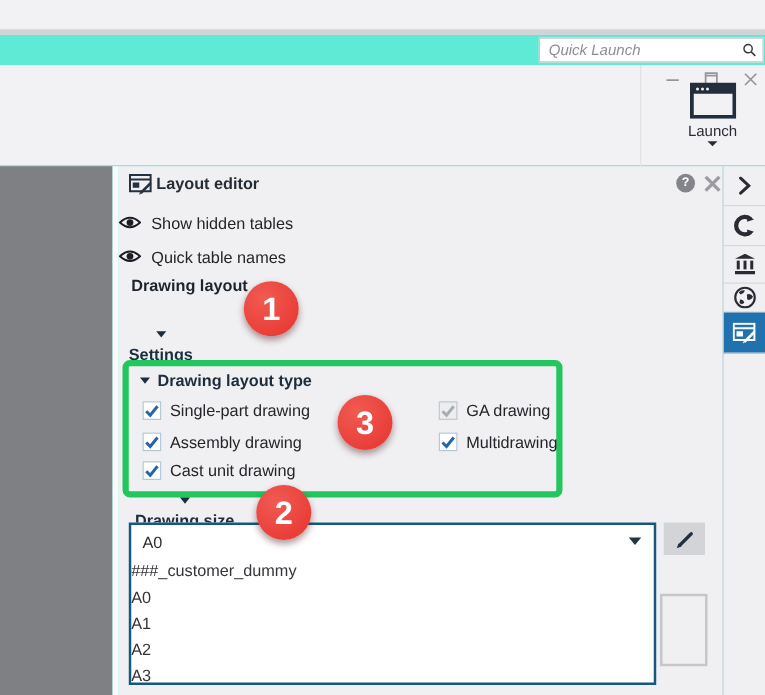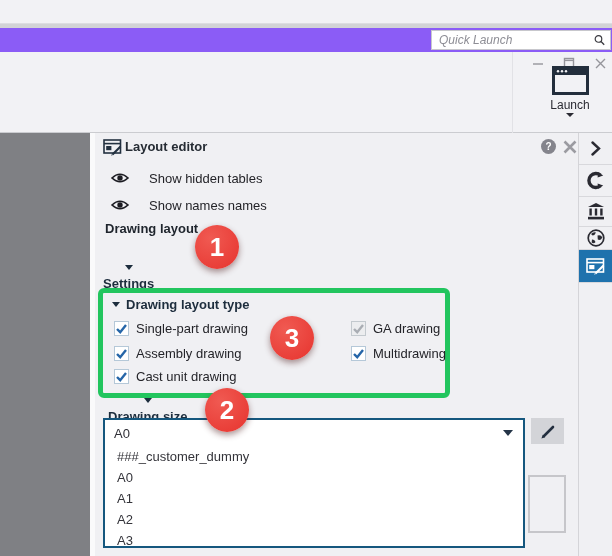--- a/index.html
+++ b/index.html
@@ -1,18 +1,18 @@
 <!DOCTYPE html>
 <html><head>
 <meta charset="utf-8">
 <style>
   html,body{margin:0;padding:0;background:#e8e8ea;}
   #app{position:relative;width:612px;height:556px;overflow:hidden;
        font-family:"Liberation Sans",sans-serif;font-size:13px;color:#242429;
-       background:#8b5cf6;user-select:none;}
+       background:#5eead4;user-select:none;}
   .abs{position:absolute;}
 
   
   .titlebar{left:0;top:0;width:612px;height:28px;background:#d2d3d6;}
   .tb-item{display:flex;align-items:center;justify-content:center;height:28px;}
   .helpdot{width:17px;height:17px;border-radius:50%;background:#34343e;color:#fff;
            font-size:11px;font-weight:bold;display:flex;align-items:center;justify-content:center;}
   .login{display:flex;align-items:center;gap:5px;color:#2b2b33;font-size:13px;}
 
   
@@ -37,21 +37,21 @@
   .model{left:0;top:133px;width:90px;height:423px;background:#7f8084;}
   .strip{left:90px;top:133px;width:5px;height:423px;background:#fafafb;}
   .panel{left:95px;top:133px;width:483px;height:423px;background:#f0f0f3;}
   .sidebar{left:578px;top:133px;width:34px;height:423px;background:#f0f0f3;
            border-left:1px solid #d4d4d8;box-sizing:border-box;}
 
   
   .p-title{left:30px;top:6px;font-weight:bold;font-size:13px;color:#262c34;}
   .p-help{left:446px;top:6px;width:15px;height:15px;border-radius:50%;background:#84848c;color:#fff;
           font-size:10px;font-weight:bold;display:flex;align-items:center;justify-content:center;}
-  .toggle-row{display:flex;align-items:center;gap:20px;left:16px;height:24px;}
+  .toggle-row{display:flex;align-items:center;gap:8px;left:0;height:24px;}
   .b-label{font-weight:bold;color:#1e242c;}
   .sec-head{display:flex;align-items:center;gap:6px;font-weight:bold;color:#1d2d3d;}
   .tri{width:0;height:0;border-left:4.5px solid transparent;border-right:4.5px solid transparent;
        border-top:5px solid #1d2d3d;}
 
   
   .combo{background:#fff;border:1px solid #b4b5bb;box-sizing:border-box;display:flex;align-items:center;}
   .combo .val{padding-left:9px;flex:1;color:#2f2f36;}
   .arrow-dn{width:0;height:0;border-left:5px solid transparent;border-right:5px solid transparent;
             border-top:6px solid #243447;margin-right:10px;}
@@ -67,21 +67,21 @@
   .badge{width:44px;height:44px;border-radius:50%;color:#fff;font-size:26px;font-weight:bold;
          display:flex;align-items:center;justify-content:center;
          background:radial-gradient(circle at 35% 30%, #f05a52, #e93d37 75%);
          box-shadow:0 3px 6px rgba(70,20,20,.45);z-index:9;}
 
   
   .combo-open{left:8px;top:285px;width:422px;height:130px;background:#fff;border:2px solid #15577e;
               box-sizing:border-box;z-index:5;overflow:hidden;}
   .co-sel{height:26px;display:flex;align-items:center;}
   .co-sel .val{padding-left:9px;flex:1;color:#2f2f36;}
-  .co-opt{height:21px;display:flex;align-items:center;padding-left:12px;color:#34343a;}
+  .co-opt{height:21px;display:flex;align-items:center;padding-left:0;color:#34343a;}
   .pencilbtn{left:436px;top:285px;width:33px;height:26px;background:#d3d4d8;
              display:flex;align-items:center;justify-content:center;z-index:5;}
   .preview{left:433px;top:342px;width:38px;height:58px;border:2px solid #c6c6ca;box-sizing:border-box;z-index:1;}
 
   
   .sb-item{position:absolute;left:0;width:33px;display:flex;align-items:center;justify-content:center;
            border-bottom:1px solid #d8d8dc;box-sizing:border-box;}
   .sb-item.active{background:#1f72ad;}
 </style>
 </head>
@@ -180,21 +180,21 @@
         <path d="M1,6 Q9,-1.5 17,6 Q9,13.5 1,6 Z" fill="none" stroke="#1c1c22" stroke-width="1.6"></path>
         <circle cx="9" cy="6" r="2.7" fill="#1c1c22"></circle>
       </svg>
       <span>Show hidden tables</span>
     </div>
     <div class="abs toggle-row" style="top:60px;">
       <svg width="18" height="12" viewBox="0 0 18 12">
         <path d="M1,6 Q9,-1.5 17,6 Q9,13.5 1,6 Z" fill="none" stroke="#1c1c22" stroke-width="1.6"></path>
         <circle cx="9" cy="6" r="2.7" fill="#1c1c22"></circle>
       </svg>
-      <span>Show names names</span>
+      <span>Quick table names</span>
     </div>
 
     <span class="abs b-label" style="left:10px;top:88px;">Drawing layout</span>
     <div class="abs badge" style="left:100px;top:92px;">
       <span>1</span>
     </div>
 
     <div class="abs sec-head" style="left:8px;top:132px;flex-direction:column;">
       <span class="tri"></span>
       <span>Settings</span>

